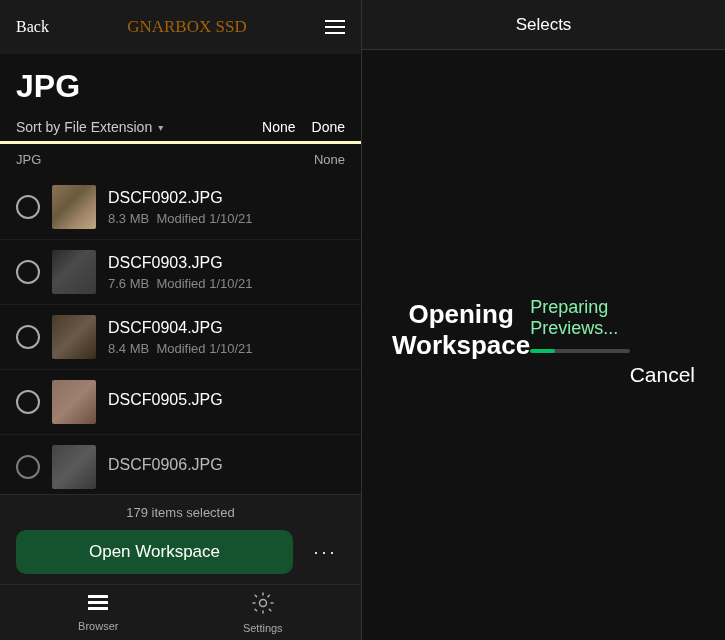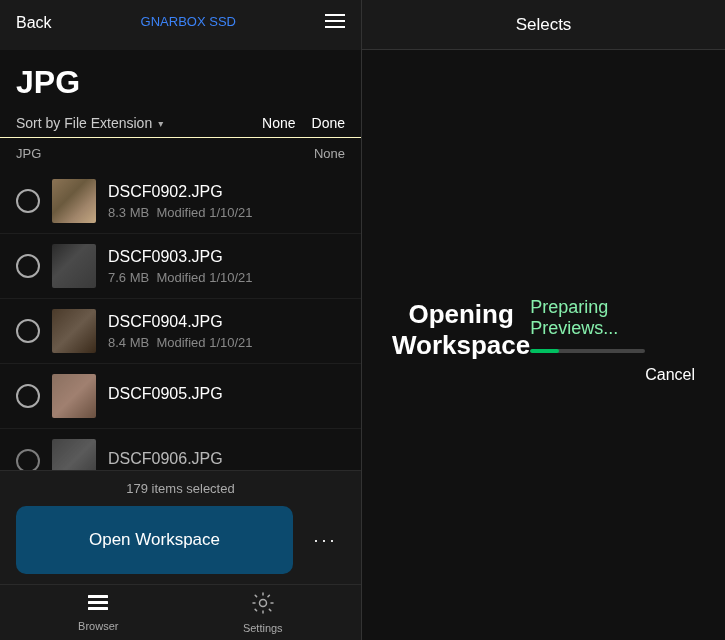--- a/index.html
+++ b/index.html
@@ -19,36 +19,37 @@
       background: #111;
       display: flex;
       flex-direction: column;
       color: #fff;
       border-right: 1px solid #333;
       position: relative;
     }
 
     .left-header {
       display: flex;
-      align-items: flex-start;
+      align-items: center;
       justify-content: space-between;
-      padding: 14px 16px;
+      padding: 27px 16px;
       background: #1a1a1a;
       height: 50px;
+      font-family: Liberation Serif, serif;
     }
 
     .back-btn {
       color: #fff;
       font-size: 16px;
       cursor: pointer;
     }
 
     .header-title {
-      color: #3b82f6;
-      font-size: 13px;
+      color: #a16207;
+      font-size: 17px;
       font-weight: 500;
     }
 
     .menu-icon {
       display: flex;
       flex-direction: column;
       gap: 4px;
       cursor: pointer;
     }
     .menu-icon span {
@@ -63,21 +64,21 @@
       font-size: 32px;
       font-weight: 700;
       color: #fff;
     }
 
     .sort-bar {
       display: flex;
       align-items: center;
       justify-content: space-between;
       padding: 6px 16px;
-      border-bottom: 1px solid #fef9c3;
+      border-bottom: 3px solid #fef9c3;
     }
 
     .sort-label {
       display: flex;
       align-items: center;
       gap: 6px;
       font-size: 14px;
       color: #ccc;
       cursor: pointer;
     }
@@ -198,25 +199,25 @@
     }
 
     .action-row {
       display: flex;
       align-items: center;
       gap: 12px;
     }
 
     .open-workspace-btn {
       flex: 1;
-      background: #0c4a6e;
+      background: #14532d;
       color: #fff;
       border: none;
       border-radius: 10px;
-      padding: 24px;
+      padding: 12px;
       font-size: 17px;
       font-weight: 500;
       cursor: pointer;
       text-align: center;
     }
 
     .more-btn {
       width: 40px;
       height: 40px;
       display: flex;
@@ -320,21 +321,21 @@
     }
 
     .progress-bar-fill {
       height: 100%;
       background: #00c060;
       border-radius: 2px;
       width: 25%;
     }
 
     .cancel-btn {
-      font-size: 16px;
+      font-size: 21px;
       color: #fff;
       cursor: pointer;
       margin-top: 60px;
     }
 
     
     .file-list::-webkit-scrollbar {
       width: 3px;
     }
     .file-list::-webkit-scrollbar-track {

